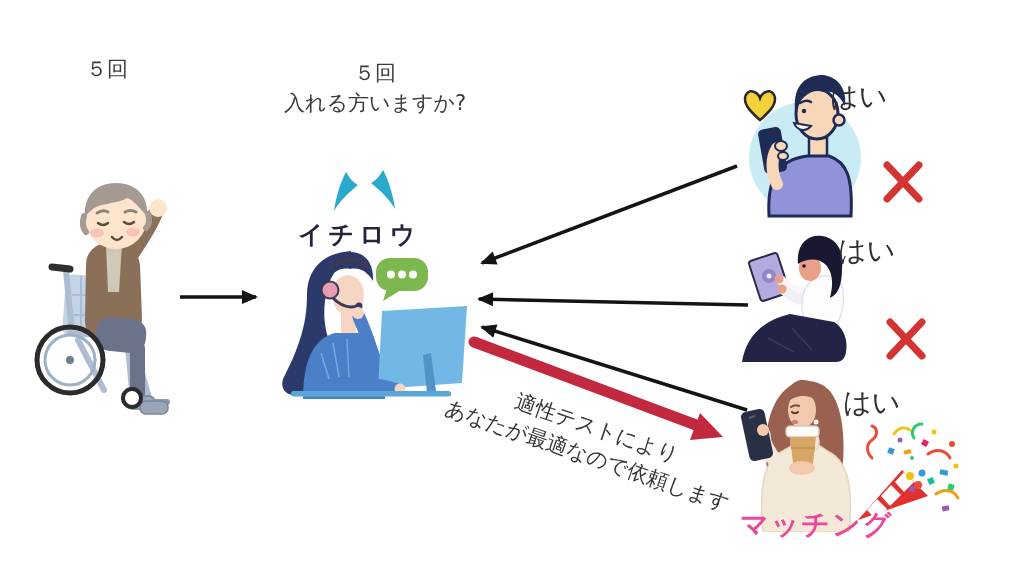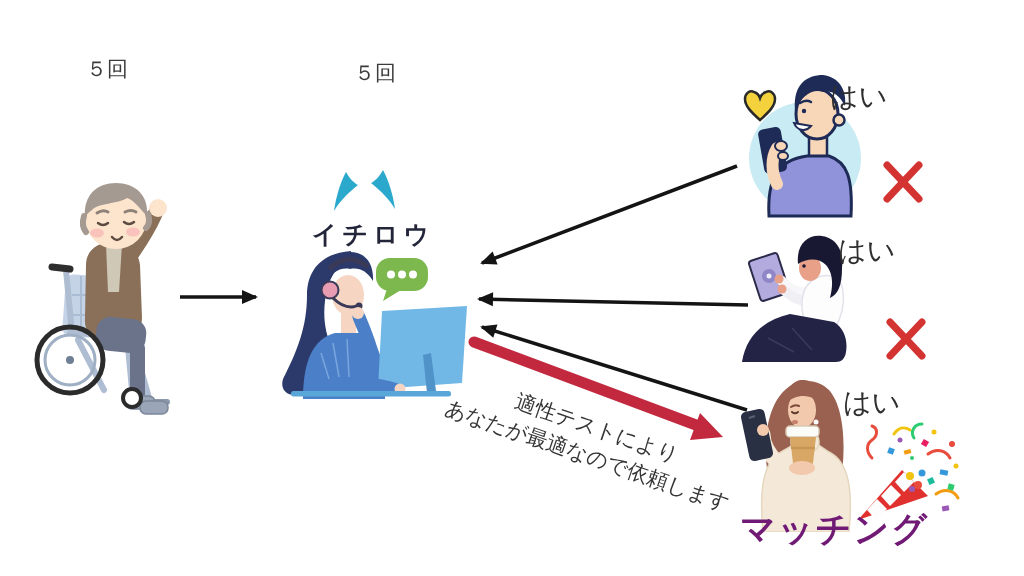--- a/index.html
+++ b/index.html
@@ -2,38 +2,39 @@
 <html><head>
 <meta charset="utf-8">
 <style>
   html,body{margin:0;padding:0;}
   body{font-family:"DejaVu Sans","Liberation Sans",sans-serif;background:#fff;}
   .stage{position:relative;width:1024px;height:576px;background:#fff;overflow:hidden;margin-top:8px;}
   .abs{position:absolute;}
   .jp-text{color:#3b3b3b;text-align:center;line-height:1.45;}
   .speech{font-size:21px;}
   .reply{font-size:28px;color:#2f2f2f;}
-  .op-name{font-size:25px;font-weight:600;color:#23263a;letter-spacing:5px;text-align:center;}
-  .match{font-size:35px;font-weight:800;color:#701a75;letter-spacing:2px;}
+  .op-name{font-size:25px;font-weight:600;color:#23263a;letter-spacing:5px;text-align:left;}
+  .match{font-size:28px;font-weight:800;color:#ec4899;letter-spacing:2px;}
   .caption{width:320px;text-align:center;transform:rotate(19deg);transform-origin:0 0;
            font-size:21px;color:#353535;line-height:1.4;}
   svg{display:block;}
   .no-sel{user-select:none;}
 </style>
 </head>
 <body>
 
 <div class="stage no-sel">
 
   <div class="abs jp-text speech" style="left:52px;top:46px;width:110px;">
     <div>５回</div>
   </div>
 
   <div class="abs jp-text speech" style="left:268px;top:50px;width:214px;">
     <div>５回</div>
+    <div>入れる方いますか?</div>
   </div>
 
   <svg class="abs" style="left:28px;top:162px;" width="210" height="260" viewBox="0 0 210 260">
     <rect x="36" y="105" width="34" height="62" rx="8" fill="#c5d3e6" transform="rotate(4 53 136)"></rect>
     <path d="M44,125 h22 M44,145 h22 M53,106 v58" stroke="#a9bcd4" stroke-width="2" fill="none"></path>
     <g stroke="#aebdd2" stroke-width="6" stroke-linecap="round">
       <line x1="38" y1="100" x2="44" y2="163"></line>
       <line x1="42" y1="163" x2="103" y2="166"></line>
       <line x1="50" y1="170" x2="76" y2="220"></line>
       <line x1="99" y1="166" x2="104" y2="220"></line>

